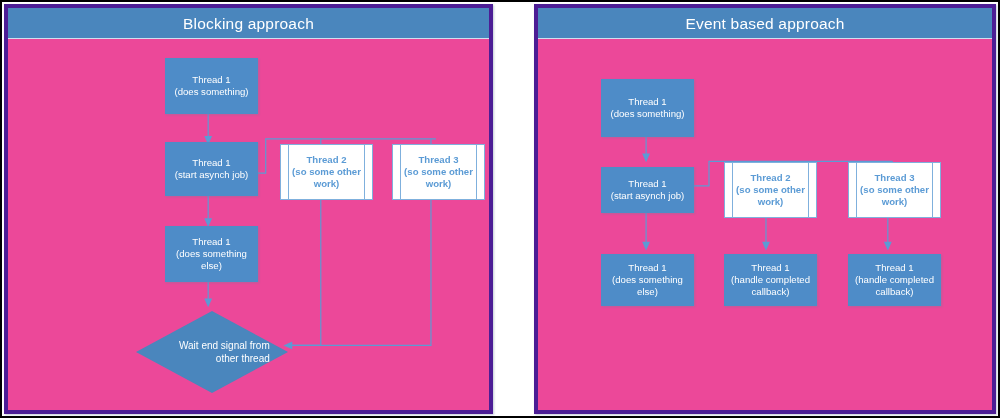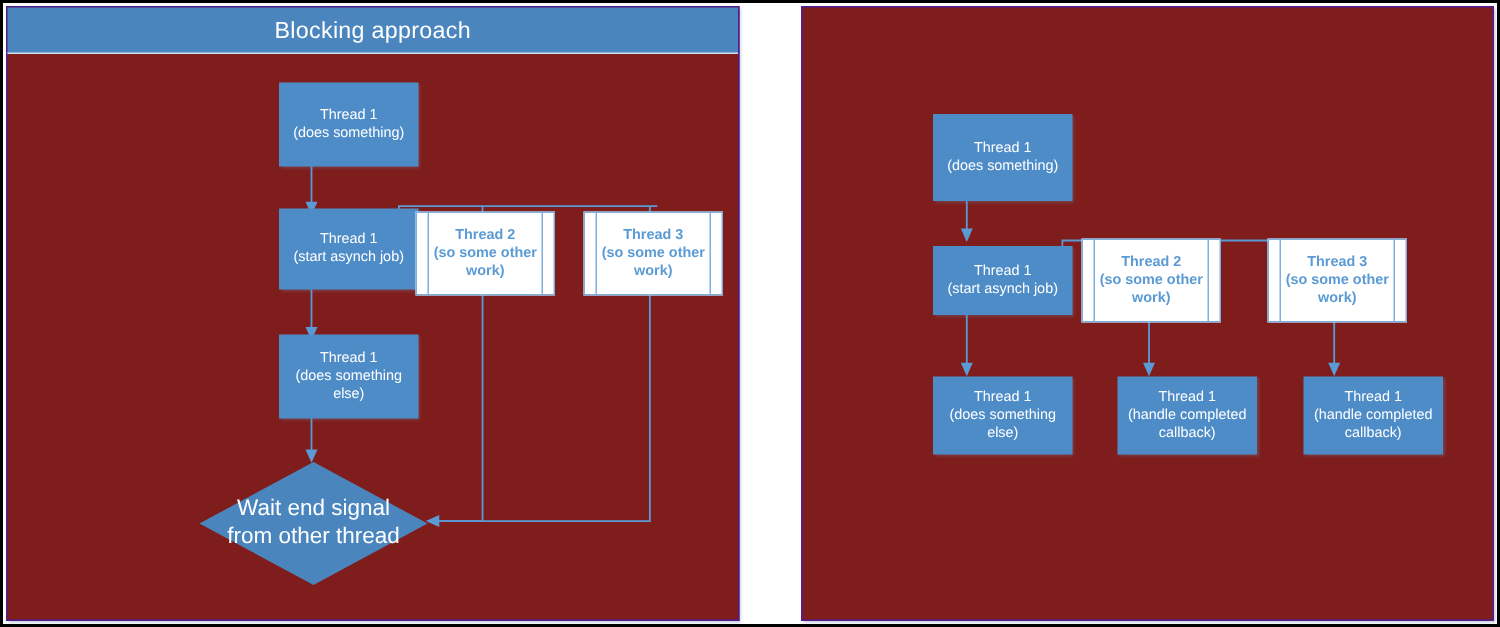--- a/index.html
+++ b/index.html
@@ -25,22 +25,22 @@
     width: 1000px; height: 418px;
     box-sizing: border-box;
     border: 2px solid #000000;
     pointer-events: none;
   }
 
   
   .panel {
     position: absolute;
     box-sizing: border-box;
-    background: #7f1d1d;
-    border: 1px solid #4c1d95;
+    background: #ec4899;
+    border: 4px solid #4c1d95;
     box-shadow: 1px 1px 2px rgba(120,140,165,0.45);
   }
   .panel-header {
     position: absolute;
     left: 0; top: 0;
     right: 0;
     height: 31px;
     background: #4a86bd;
     color: #ffffff;
     font-size: 15.5px;
@@ -68,21 +68,20 @@
     text-align: center;
     line-height: 1.22;
     white-space: pre-line;
   }
   .node.process {
     background: #4e8cc8;
     color: #ffffff;
     font-size: 9.6px;
     box-shadow: 1px 1px 2px rgba(110,130,155,0.40);
     padding: 0 3px;
-    margin-left: 24px;
   }
   
   .node.predefined {
     background: #ffffff;
     color: #5b9bd5;
     font-size: 9.6px;
     border: 1px solid #7fb0dd;
     padding: 0 11px;
     font-weight: bold;
   }
@@ -101,23 +100,23 @@
   .diamond-wrap {
     position: absolute;
   }
   .diamond-wrap svg { display: block; }
   .diamond-label {
     position: absolute;
     left: 12%;
     right: 12%;
     top: 50%;
     transform: translateY(-50%);
-    text-align: center;
+    text-align: right;
     color: #ffffff;
-    font-size: 15px;
+    font-size: 10px;
     line-height: 1.25;
     white-space: pre-line;
     pointer-events: none;
   }
 
   
   .conn {
     position: absolute;
     left: 0; top: 0;
     width: 100%; height: 100%;
@@ -183,20 +182,21 @@
           <polygon points="76,0 152,41 76,82 0,41" fill="#4a86bd"></polygon>
         </svg>
         <div class="diamond-label">Wait end signal from other thread</div>
       </div>
 
     </div>
   </div>
 
   <div class="panel" style="left:534px; top:4px; width:462px; height:410px;">
 
+    <div class="panel-header">Event based approach</div>
 
     <div class="panel-body">
 
       <svg class="conn" viewBox="0 0 462 379" preserveAspectRatio="none">
 
         <line x1="110" y1="98" x2="110" y2="118"></line>
         <polygon points="106,117 114,117 110,126"></polygon>
 
         <line x1="110" y1="174" x2="110" y2="208"></line>
         <polygon points="106,207 114,207 110,216"></polygon>

